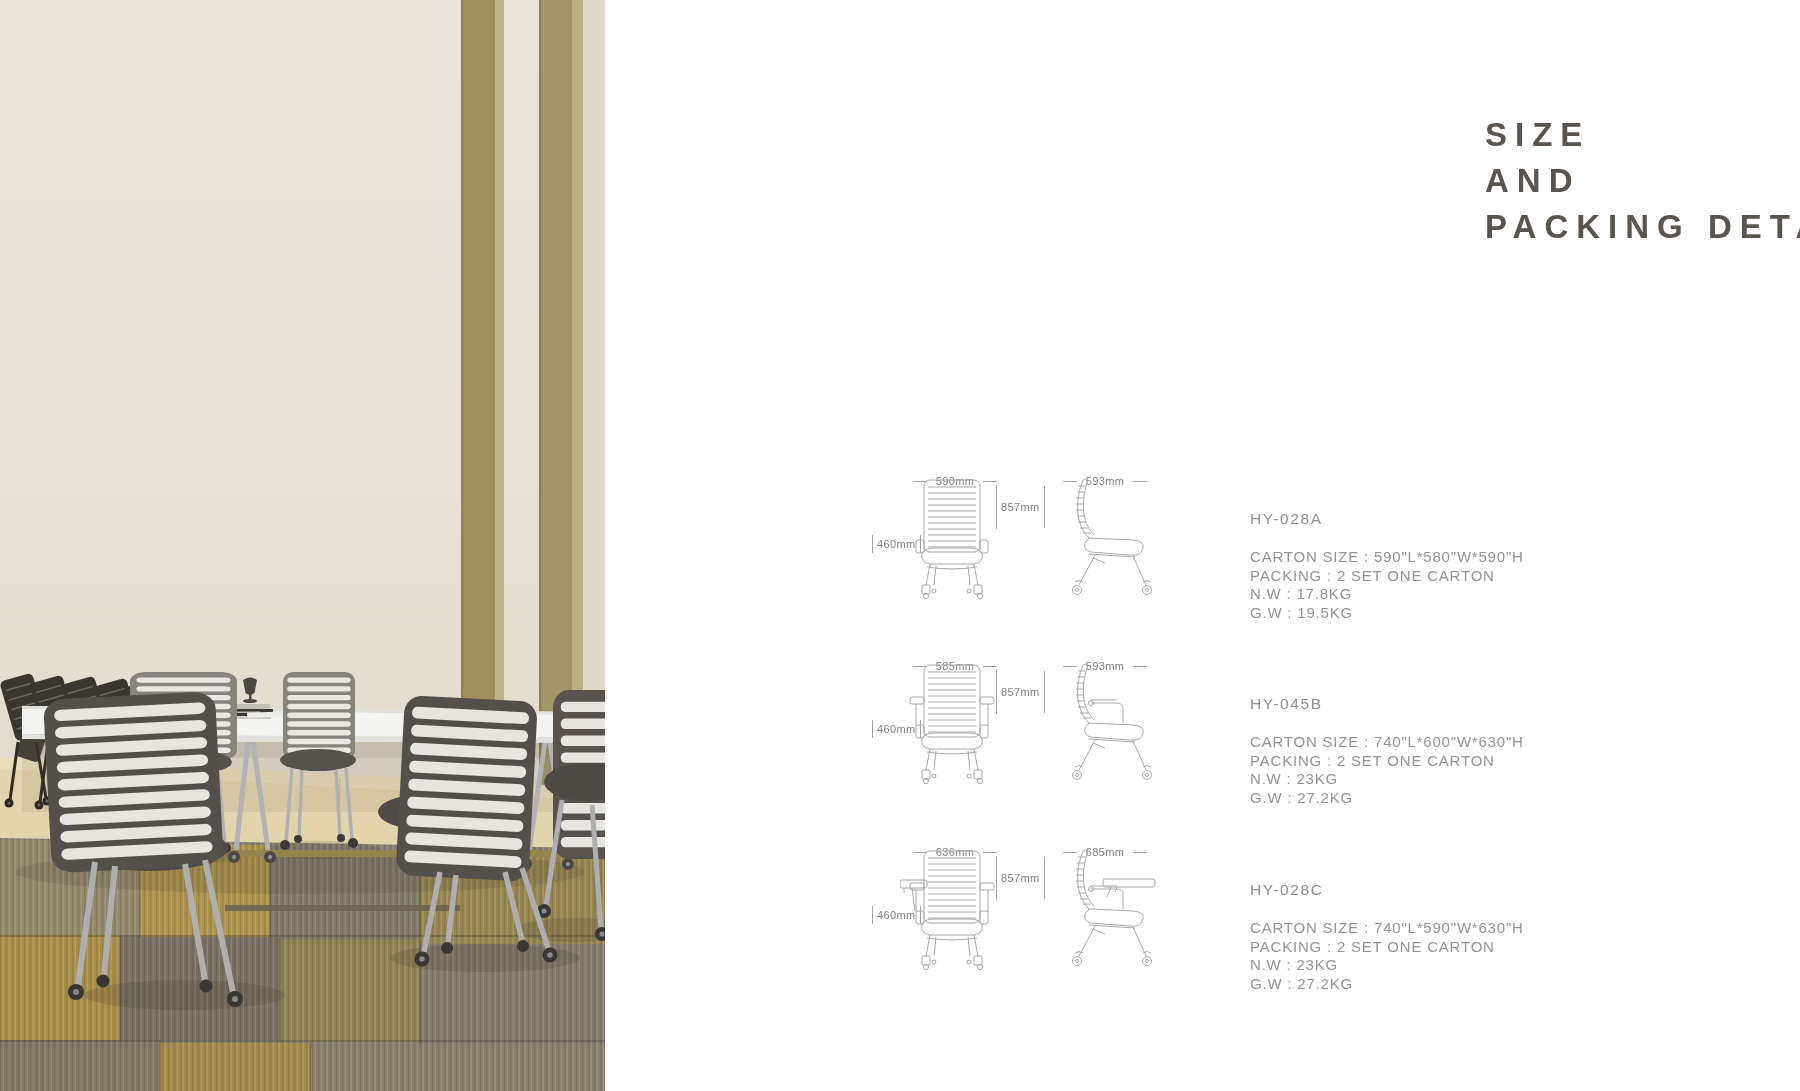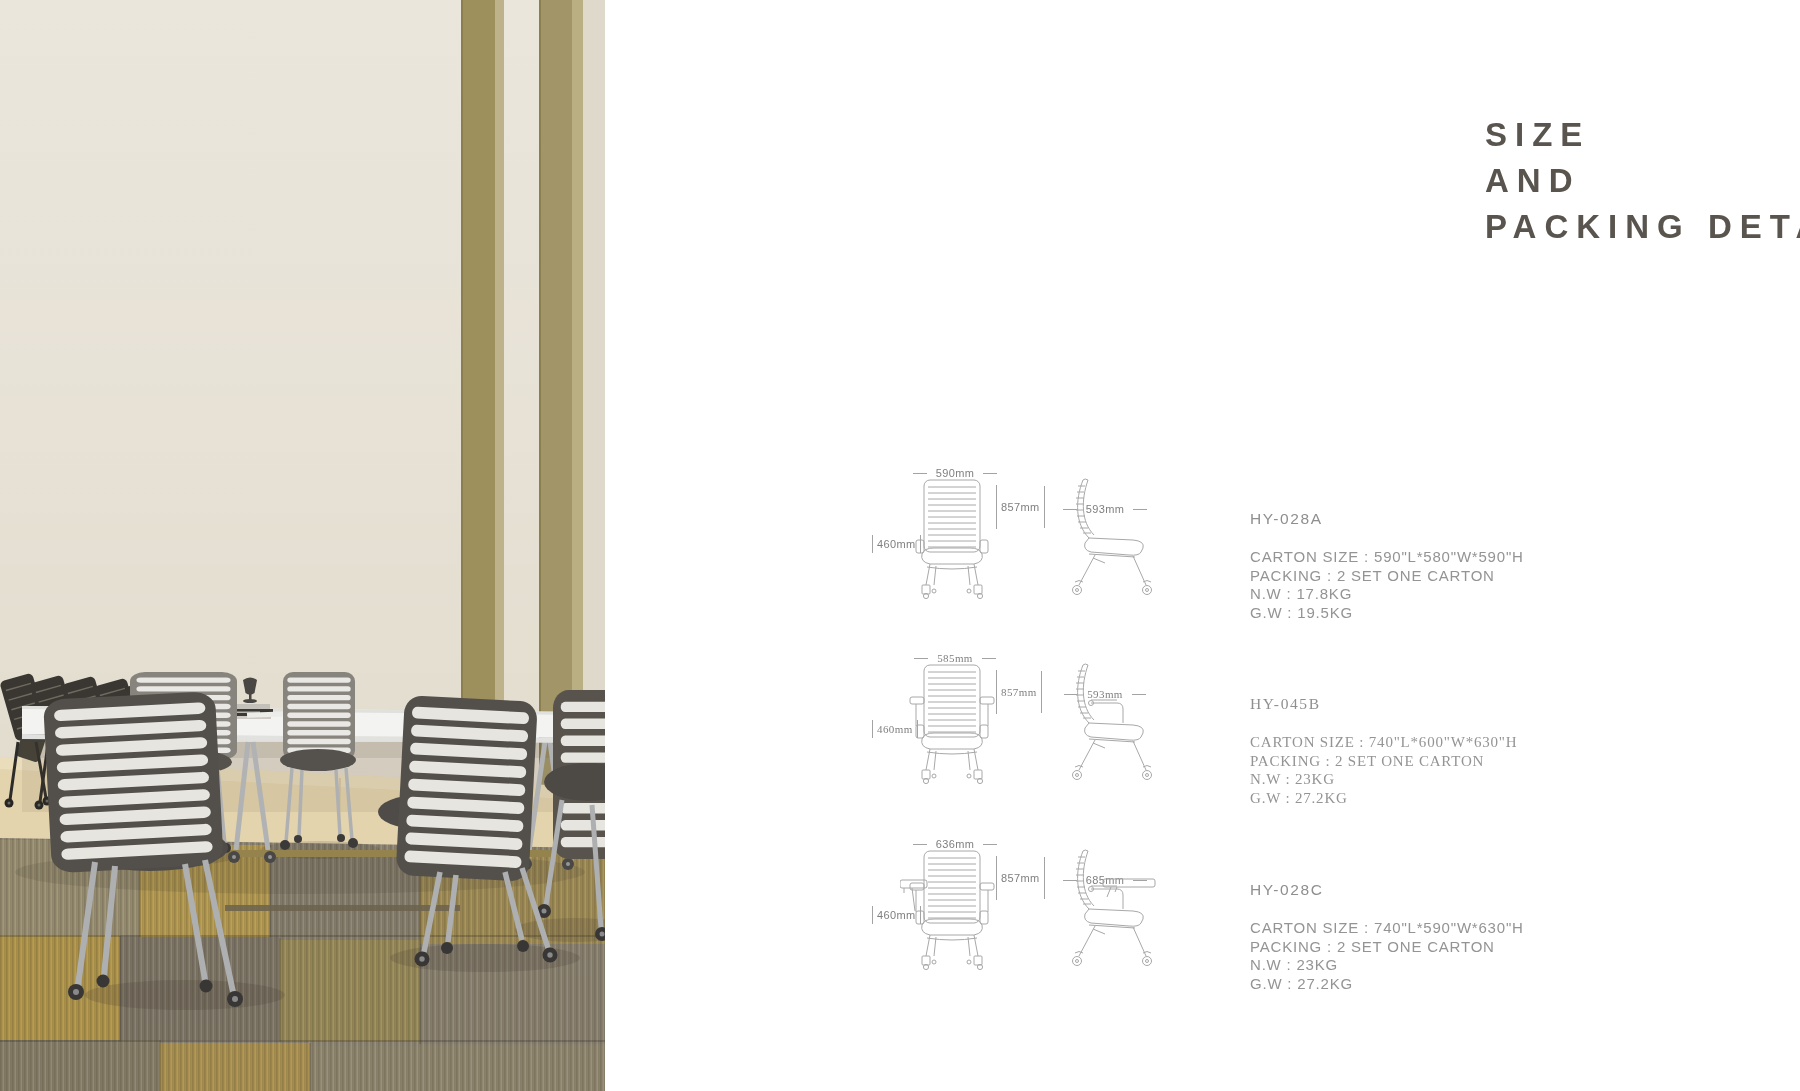--- a/index.html
+++ b/index.html
@@ -8,27 +8,27 @@
     background:#ffffff;font-family:"Liberation Sans", sans-serif;
   }
   .photo-wrap{position:absolute;left:0;top:0;width:605px;height:1091px;}
   .panel{position:absolute;left:605px;top:0;width:1195px;height:1091px;background:#fff;border-radius:23px;}
   .title{
     position:absolute;left:880px;top:112px;
     font-size:33px;font-weight:700;letter-spacing:8px;line-height:46px;color:#59554e;
   }
   .title div{white-space:nowrap;}
   .product-group{position:absolute;left:0;width:1800px;height:190px;}
-  .g0{top:458px;} .g1{top:643px;font-family:Liberation Serif, serif;} .g2{top:829px;}
+  .g0{top:458px;} .g1{top:643px;} .g2{top:829px;}
   .dim-h{
-    position:absolute;top:8px;height:14px;display:flex;align-items:center;justify-content:center;gap:9px;
+    position:absolute;top:16px;height:14px;display:flex;align-items:center;justify-content:center;gap:9px;
     font-size:11px;color:#7f7f7f;letter-spacing:0.4px;
   }
   .dim-front{left:885px;width:140px;}
-  .dim-side{left:1035px;width:140px;margin-top:36px;}
+  .dim-side{left:1035px;width:140px;}
   .wdash{width:14px;border-top:1px solid #a3a3a3;}
   .dim-v{
     position:absolute;width:70px;display:flex;align-items:center;gap:4px;
     font-size:11px;color:#7f7f7f;letter-spacing:0.4px;
   }
   .dim-460{left:872px;top:77px;}
   .dim-857{left:996px;top:27px;}
   .vseg{width:0;border-left:1px solid #a3a3a3;}
   .s18{height:18px;} .s44{height:44px;} .s42{height:42px;}
   .drawing{position:absolute;top:20px;}

